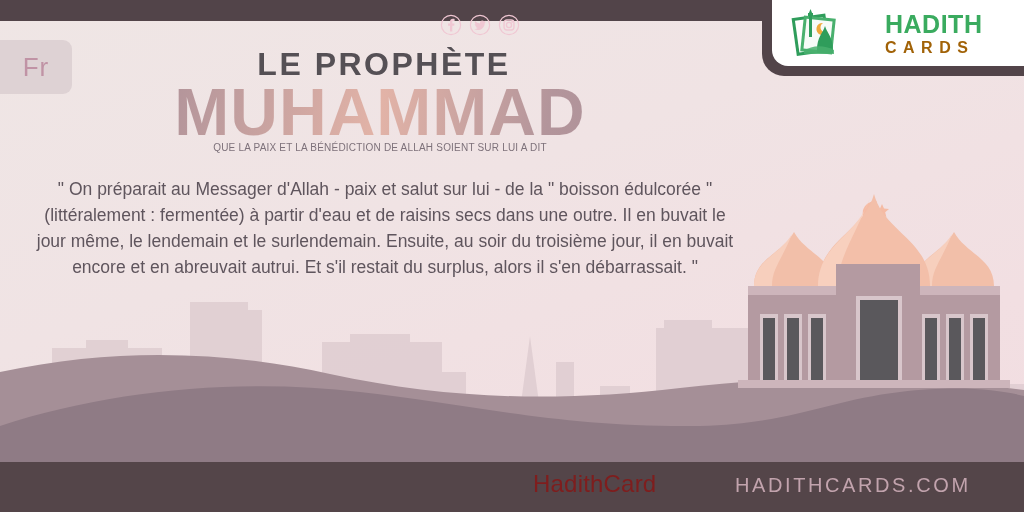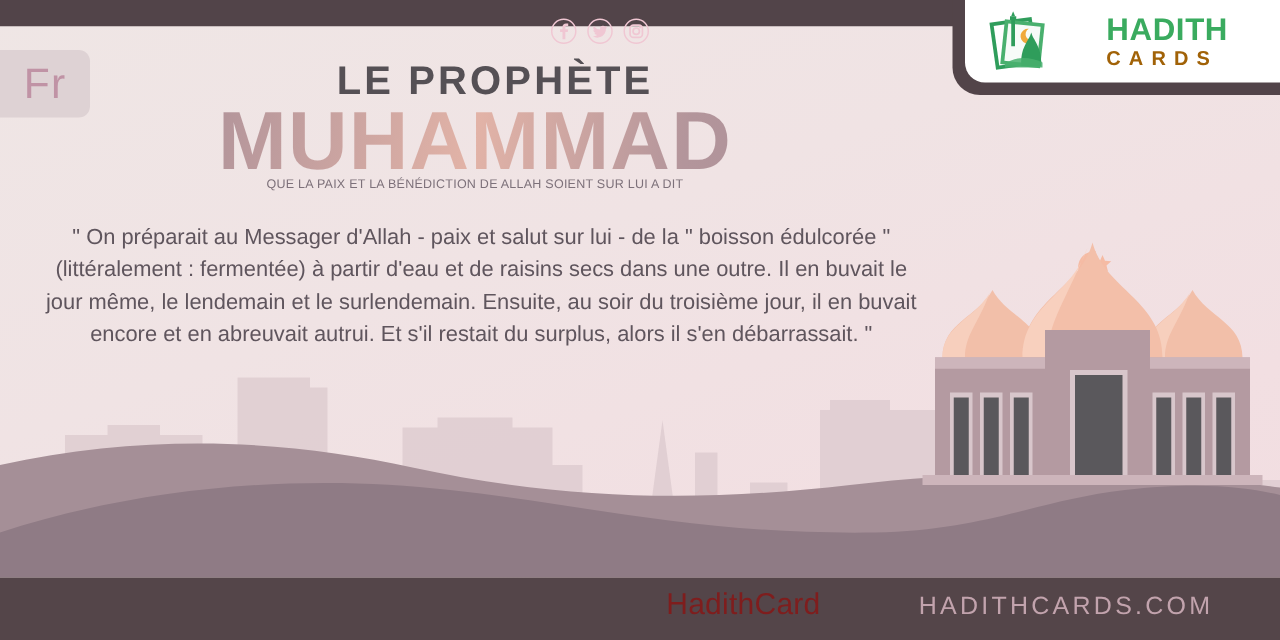--- a/index.html
+++ b/index.html
@@ -53,26 +53,26 @@
   }
 
   
   .fr-badge{
     position:absolute;left:0;top:40px;width:72px;height:54px;
     background:#ded2d4;
     border-top-right-radius:9px;border-bottom-right-radius:9px;
     display:flex;align-items:center;justify-content:center;
   }
   .fr-badge span{
-    color:#c093a5;font-size:34px;font-weight:500;letter-spacing:1px;
+    color:#c093a5;font-size:26px;font-weight:500;letter-spacing:1px;
   }
 
   
   .kicker{
-    position:absolute;left:16px;top:46px;width:760px;text-align:center;
+    position:absolute;left:4px;top:46px;width:760px;text-align:center;
     font-size:32px;font-weight:bold;color:#555055;letter-spacing:2.5px;
   }
   .bigname{
     position:absolute;left:0;top:78px;width:760px;text-align:center;
     font-size:66px;font-weight:bold;letter-spacing:1px;
     background:linear-gradient(100deg,#a98f98 0%,#b2949a 22%,#e2b3a7 50%,#b3959b 72%,#a68d97 100%);
     -webkit-background-clip:text;background-clip:text;
     color:transparent;-webkit-text-fill-color:transparent;
     line-height:1.05;
   }

